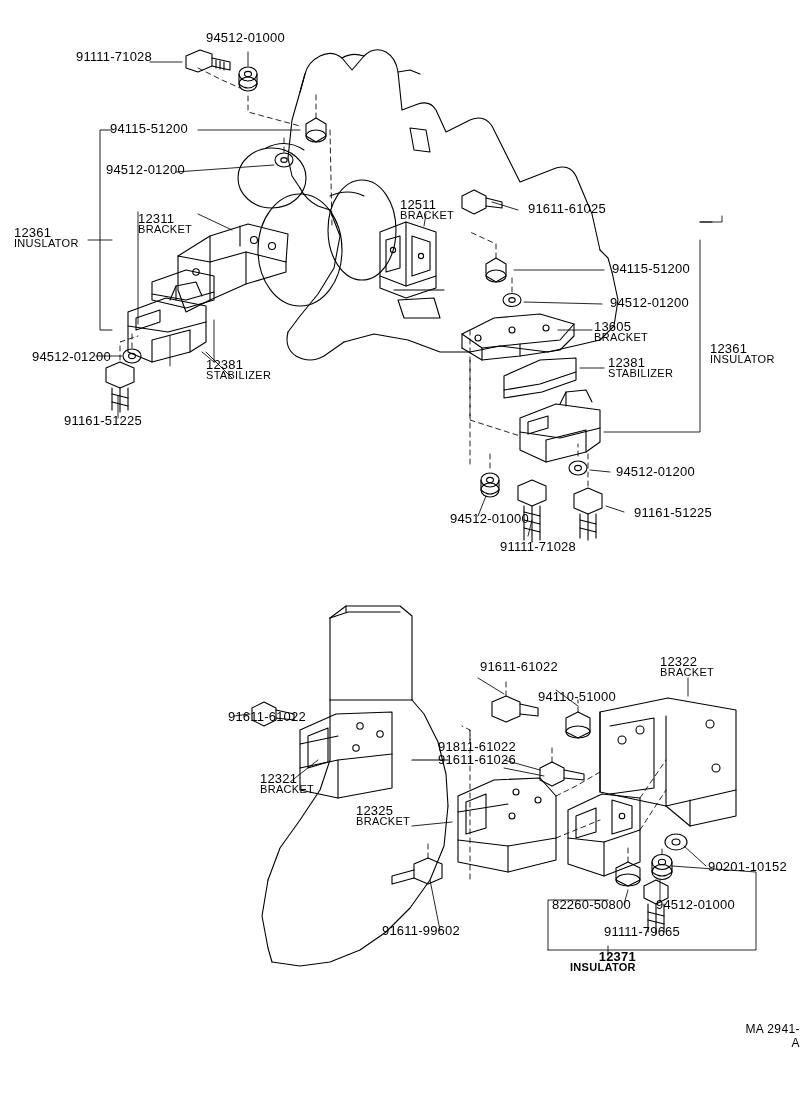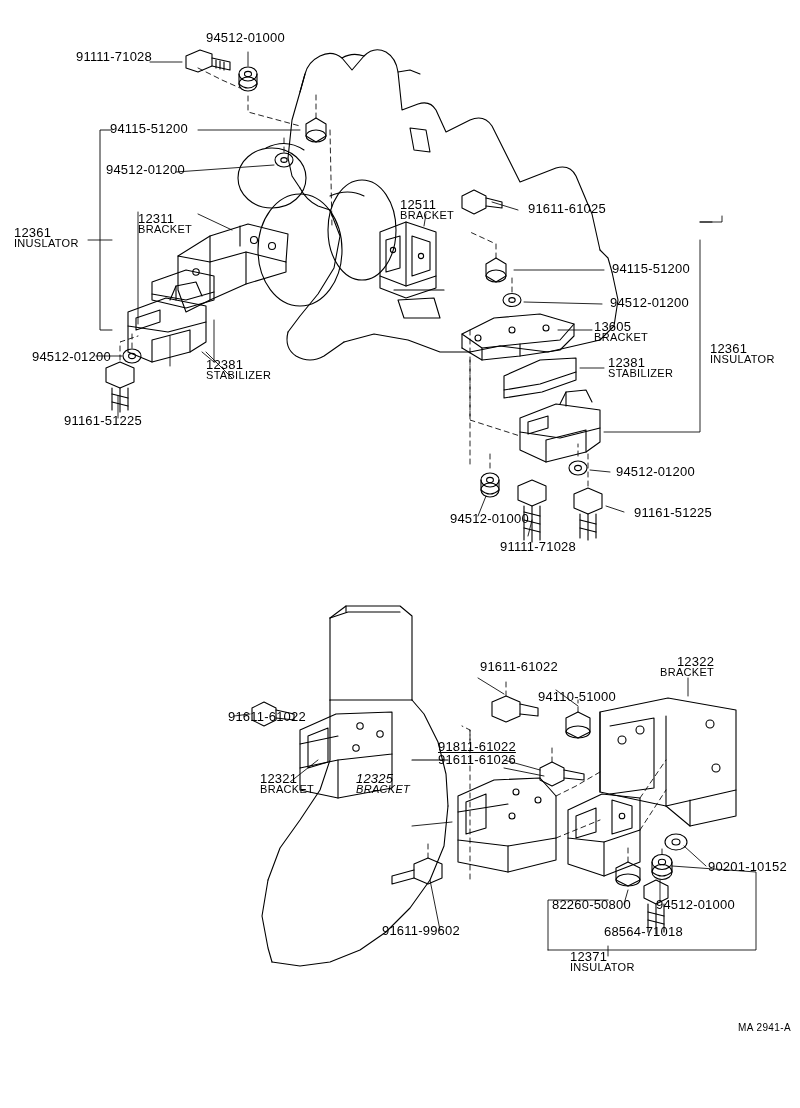--- a/index.html
+++ b/index.html
@@ -39,26 +39,27 @@
   }
   .lbl .pn.big {
     font-size: 13px;
   }
   .lbl .sub {
     display: block;
     font-size: 11px;
     letter-spacing: 0.3px;
     margin-top: -1px;
   }
-  .lbl.center { text-align: left; }
+  .lbl.center { text-align: right; font-weight: bold; }
   .lbl.right  { text-align: right; }
   .code {
     position: absolute;
-    font-size: 10px;
+    font-size: 12px;
     letter-spacing: 0.4px;
+    text-align: right;
   }
 </style>
 </head>
 <body>
 
 <div id="diagram-root">
 
   <svg class="art" viewBox="0 0 800 1108">
     <g fill="none" stroke="#000" stroke-width="1.1" stroke-linejoin="round" stroke-linecap="round">
 
@@ -500,61 +501,61 @@
   </div>
 
   <div class="lbl" style="left:480px; top:660px;">
     <span class="pn">91611-61022</span>
   </div>
 
   <div class="lbl" style="left:538px; top:690px;text-align:center;">
     <span class="pn">94110-51000</span>
   </div>
 
-  <div class="lbl" style="left:660px; top:655px;text-align:right;">
+  <div class="lbl" style="left:660px; top:655px;">
     <span class="pn big">12322</span>
     <span class="sub">BRACKET</span>
   </div>
 
   <div class="lbl right" style="left:228px; top:710px;">
     <span class="pn">91611-61022</span>
   </div>
 
-  <div class="lbl" style="left:438px; top:740px;text-decoration:underline;">
+  <div class="lbl" style="left:438px; top:740px;">
     <span class="pn">91811-61022</span>
   </div>
 
   <div class="lbl" style="left:438px; top:753px;">
     <span class="pn">91611-61026</span>
   </div>
 
   <div class="lbl" style="left:224px; top:772px;margin-left:36px;">
     <span class="pn big">12321</span>
     <span class="sub">BRACKET</span>
   </div>
 
-  <div class="lbl" style="left:356px; top:772px;font-style:italic;">
+  <div class="lbl" style="left:356px; top:804px;">
     <span class="pn big">12325</span>
     <span class="sub">BRACKET</span>
   </div>
 
   <div class="lbl" style="left:708px; top:860px;">
     <span class="pn">90201-10152</span>
   </div>
 
   <div class="lbl" style="left:656px; top:898px;">
     <span class="pn">94512-01000</span>
   </div>
 
   <div class="lbl" style="left:552px; top:898px;">
     <span class="pn">82260-50800</span>
   </div>
 
   <div class="lbl" style="left:604px; top:925px;">
-    <span class="pn">68564-71018</span>
+    <span class="pn">91111-79665</span>
   </div>
 
   <div class="lbl" style="left:382px; top:924px;">
     <span class="pn">91611-99602</span>
   </div>
 
   <div class="lbl center" style="left:570px; top:950px;">
     <span class="pn big">12371</span>
     <span class="sub">INSULATOR</span>
   </div>

